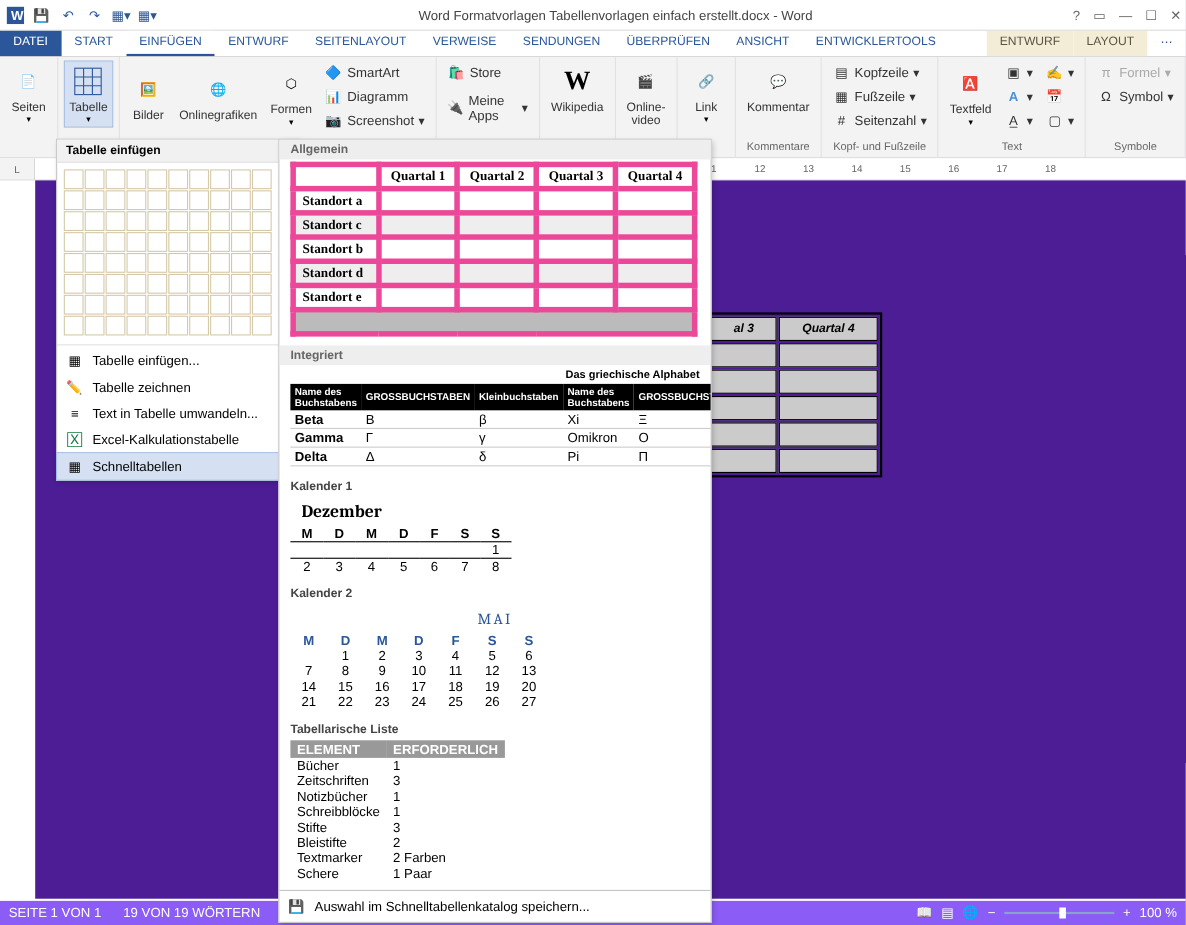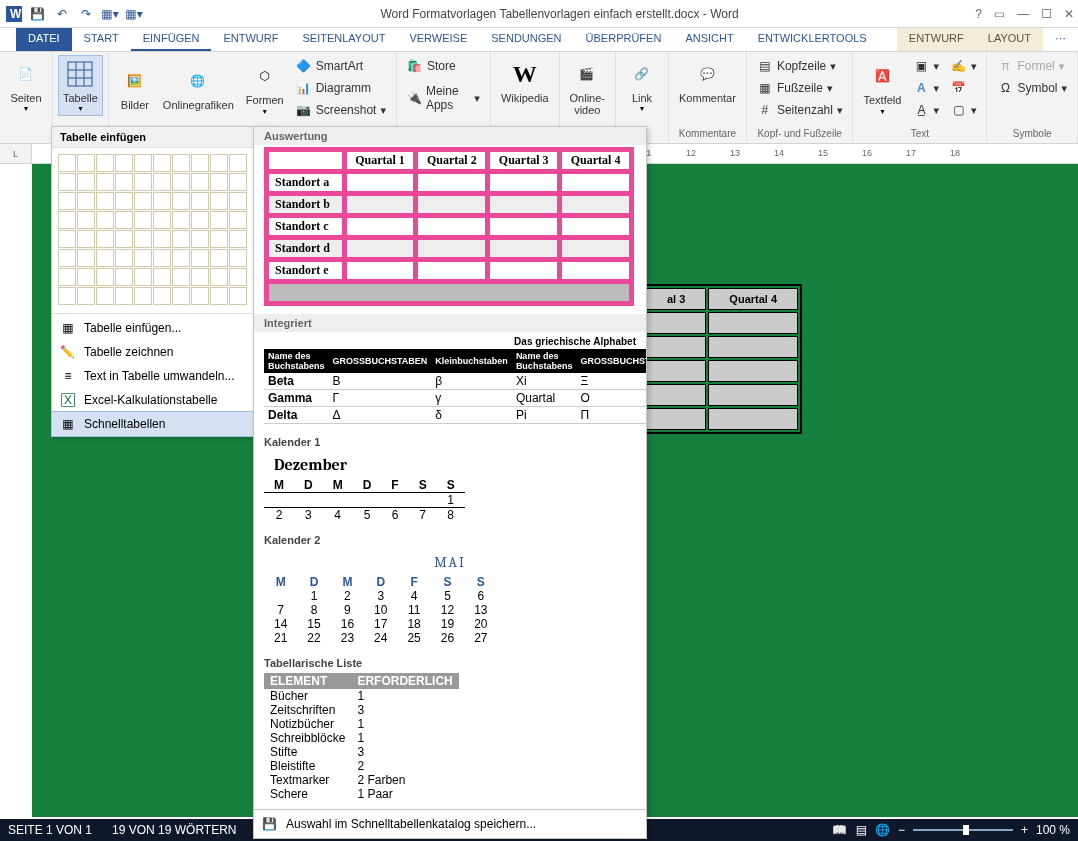--- a/index.html
+++ b/index.html
@@ -6,41 +6,41 @@
 body { background: #fff; width: 1078px; height: 841px; overflow: hidden; position: relative; }
 .titlebar { height: 28px; background: #fff; border-bottom: 1px solid #d4d4d4; display: flex; align-items: center; padding: 0 4px; }
 .titlebar .qa { display: flex; gap: 4px; align-items: center; }
 .titlebar .qa-icon { width: 20px; height: 20px; display: flex; align-items: center; justify-content: center; color: #2b579a; cursor: pointer; }
 .titlebar .title { flex: 1; text-align: center; color: #444; }
 .titlebar .win-controls { display: flex; gap: 12px; align-items: center; color: #666; }
 .titlebar .win-controls span { cursor: pointer; }
 .tabs { display: flex; background: #fff; border-bottom: 1px solid #d4d4d4; height: 24px; }
 .tab { padding: 4px 12px; color: #2b579a; cursor: pointer; text-transform: uppercase; font-size: 11px; }
 .tab.active { color: #2b579a; border-bottom: 2px solid #2b579a; background: #fff; }
-.tab.file { background: #2b579a; color: #fff; margin-left: 16px; }
+.tab.file { background: #2b579a; color: #fff; }
 .tab.context { background: #f3edd8; color: #5a5340; }
 .ribbon { height: 92px; background: #f3f3f3; border-bottom: 1px solid #d4d4d4; display: flex; }
 .ribbon-group { border-right: 1px solid #e1e1e1; padding: 4px 6px; display: flex; flex-direction: column; justify-content: space-between; }
 .ribbon-group .group-body { display: flex; gap: 4px; }
 .ribbon-group .group-label { text-align: center; font-size: 10px; color: #666; padding-top: 2px; }
 .ribbon-btn { display: flex; flex-direction: column; align-items: center; justify-content: center; padding: 2px 4px; cursor: pointer; min-width: 30px; }
 .ribbon-btn.active, .ribbon-btn:hover { background: #d5e1f2; outline: 1px solid #a3bde3; }
 .ribbon-btn .ic { width: 32px; height: 32px; display: flex; align-items: center; justify-content: center; }
 .ribbon-btn .lbl { font-size: 11px; color: #333; text-align: center; line-height: 1.1; margin-top: 2px; }
 .ribbon-small { display: flex; align-items: center; gap: 4px; padding: 2px 4px; cursor: pointer; font-size: 11px; color: #333; }
 .ribbon-small .ic { width: 16px; height: 16px; display: flex; align-items: center; justify-content: center; }
 .ruler { height: 20px; background: #fff; border-bottom: 1px solid #d4d4d4; display: flex; }
 .ruler-left { width: 32px; background: #f3f3f3; border-right: 1px solid #d4d4d4; display: flex; align-items: center; justify-content: center; font-size: 9px; color: #666; }
 .ruler-main { flex: 1; position: relative; background: #fff; }
 .ruler-main .tick { position: absolute; top: 4px; font-size: 9px; color: #666; }
-.doc-area { position: absolute; top: 164px; left: 32px; right: 0; bottom: 24px; background: #15803d; overflow: hidden; }
+.doc-area { position: absolute; top: 164px; left: 32px; right: 0; bottom: 24px; background: #4c1d95; overflow: hidden; font-style: italic; }
 .doc-table-bg { position: absolute; left: 610px; top: 120px; border: 2px solid #000; }
 .doc-table-bg th, .doc-table-bg td { border: 1px solid #000; background: #cbcbcb; padding: 4px 20px; font-size: 11px; }
 .doc-table-bg th { font-weight: bold; }
-.statusbar { position: absolute; bottom: 0; left: 0; right: 0; height: 22px; background: #0f172a; color: #fff; display: flex; align-items: center; padding: 0 8px; font-size: 11px; }
+.statusbar { position: absolute; bottom: 0; left: 0; right: 0; height: 22px; background: #8b5cf6; color: #fff; display: flex; align-items: center; padding: 0 8px; font-size: 11px; }
 .statusbar .sb-right { margin-left: auto; display: flex; align-items: center; gap: 8px; }
 .zoom-slider { width: 100px; height: 2px; background: #8aa3c8; position: relative; }
 .zoom-slider::before { content: ''; position: absolute; left: 50%; top: -4px; width: 6px; height: 10px; background: #fff; }
 
 
 .table-dropdown { position: absolute; top: 126px; left: 51px; width: 222px; background: #fff; border: 1px solid #c5c5c5; box-shadow: 2px 2px 5px rgba(0,0,0,0.2); z-index: 10; }
 .table-dropdown .header { background: #f1f1f1; padding: 4px 8px; font-size: 11px; font-weight: bold; border-bottom: 1px solid #e1e1e1; }
 .table-grid { padding: 6px; display: grid; grid-template-columns: repeat(10, 18px); grid-template-rows: repeat(8, 18px); gap: 1px; }
 .table-grid .cell { border: 1px solid #d4c9a8; background: #fff; }
 .table-dropdown .sep { border-top: 1px solid #e1e1e1; margin: 2px 0; }
@@ -420,49 +420,49 @@
       <span>Excel-Kalkulationstabelle</span>
     </div>
   <div class="menu-item hover">
       <span class="icon-box">▦</span>
       <span>Schnelltabellen</span>
       <span class="arrow">▶</span>
     </div>
 </div>
 
 <div class="quick-tables">
-  <div class="section-header">Auswertung</div>
+  <div class="section-header">Allgemein</div>
   <div class="preview">
     <table class="auswertung" id="auswertung-table">
         <thead>
           <tr>
             <th></th>
             <th>Quartal 1</th>
             <th>Quartal 2</th>
             <th>Quartal 3</th>
             <th>Quartal 4</th>
           </tr>
         </thead>
         <tbody>
           <tr>
             <td>Standort a</td>
             <td></td>
             <td></td>
             <td></td>
             <td></td>
           </tr>
           <tr>
+            <td>Standort c</td>
+            <td></td>
+            <td></td>
+            <td></td>
+            <td></td>
+          </tr>
+          <tr>
             <td>Standort b</td>
-            <td></td>
-            <td></td>
-            <td></td>
-            <td></td>
-          </tr>
-          <tr>
-            <td>Standort c</td>
             <td></td>
             <td></td>
             <td></td>
             <td></td>
           </tr>
           <tr>
             <td>Standort d</td>
             <td></td>
             <td></td>
             <td></td>
@@ -499,21 +499,21 @@
             <td>Beta</td>
             <td>Β</td>
             <td>β</td>
             <td>Xi</td>
             <td>Ξ</td>
           </tr>
           <tr>
             <td>Gamma</td>
             <td>Γ</td>
             <td>γ</td>
-            <td>Quartal</td>
+            <td>Omikron</td>
             <td>Ο</td>
           </tr>
           <tr>
             <td>Delta</td>
             <td>Δ</td>
             <td>δ</td>
             <td>Pi</td>
             <td>Π</td>
           </tr>
         </tbody>

